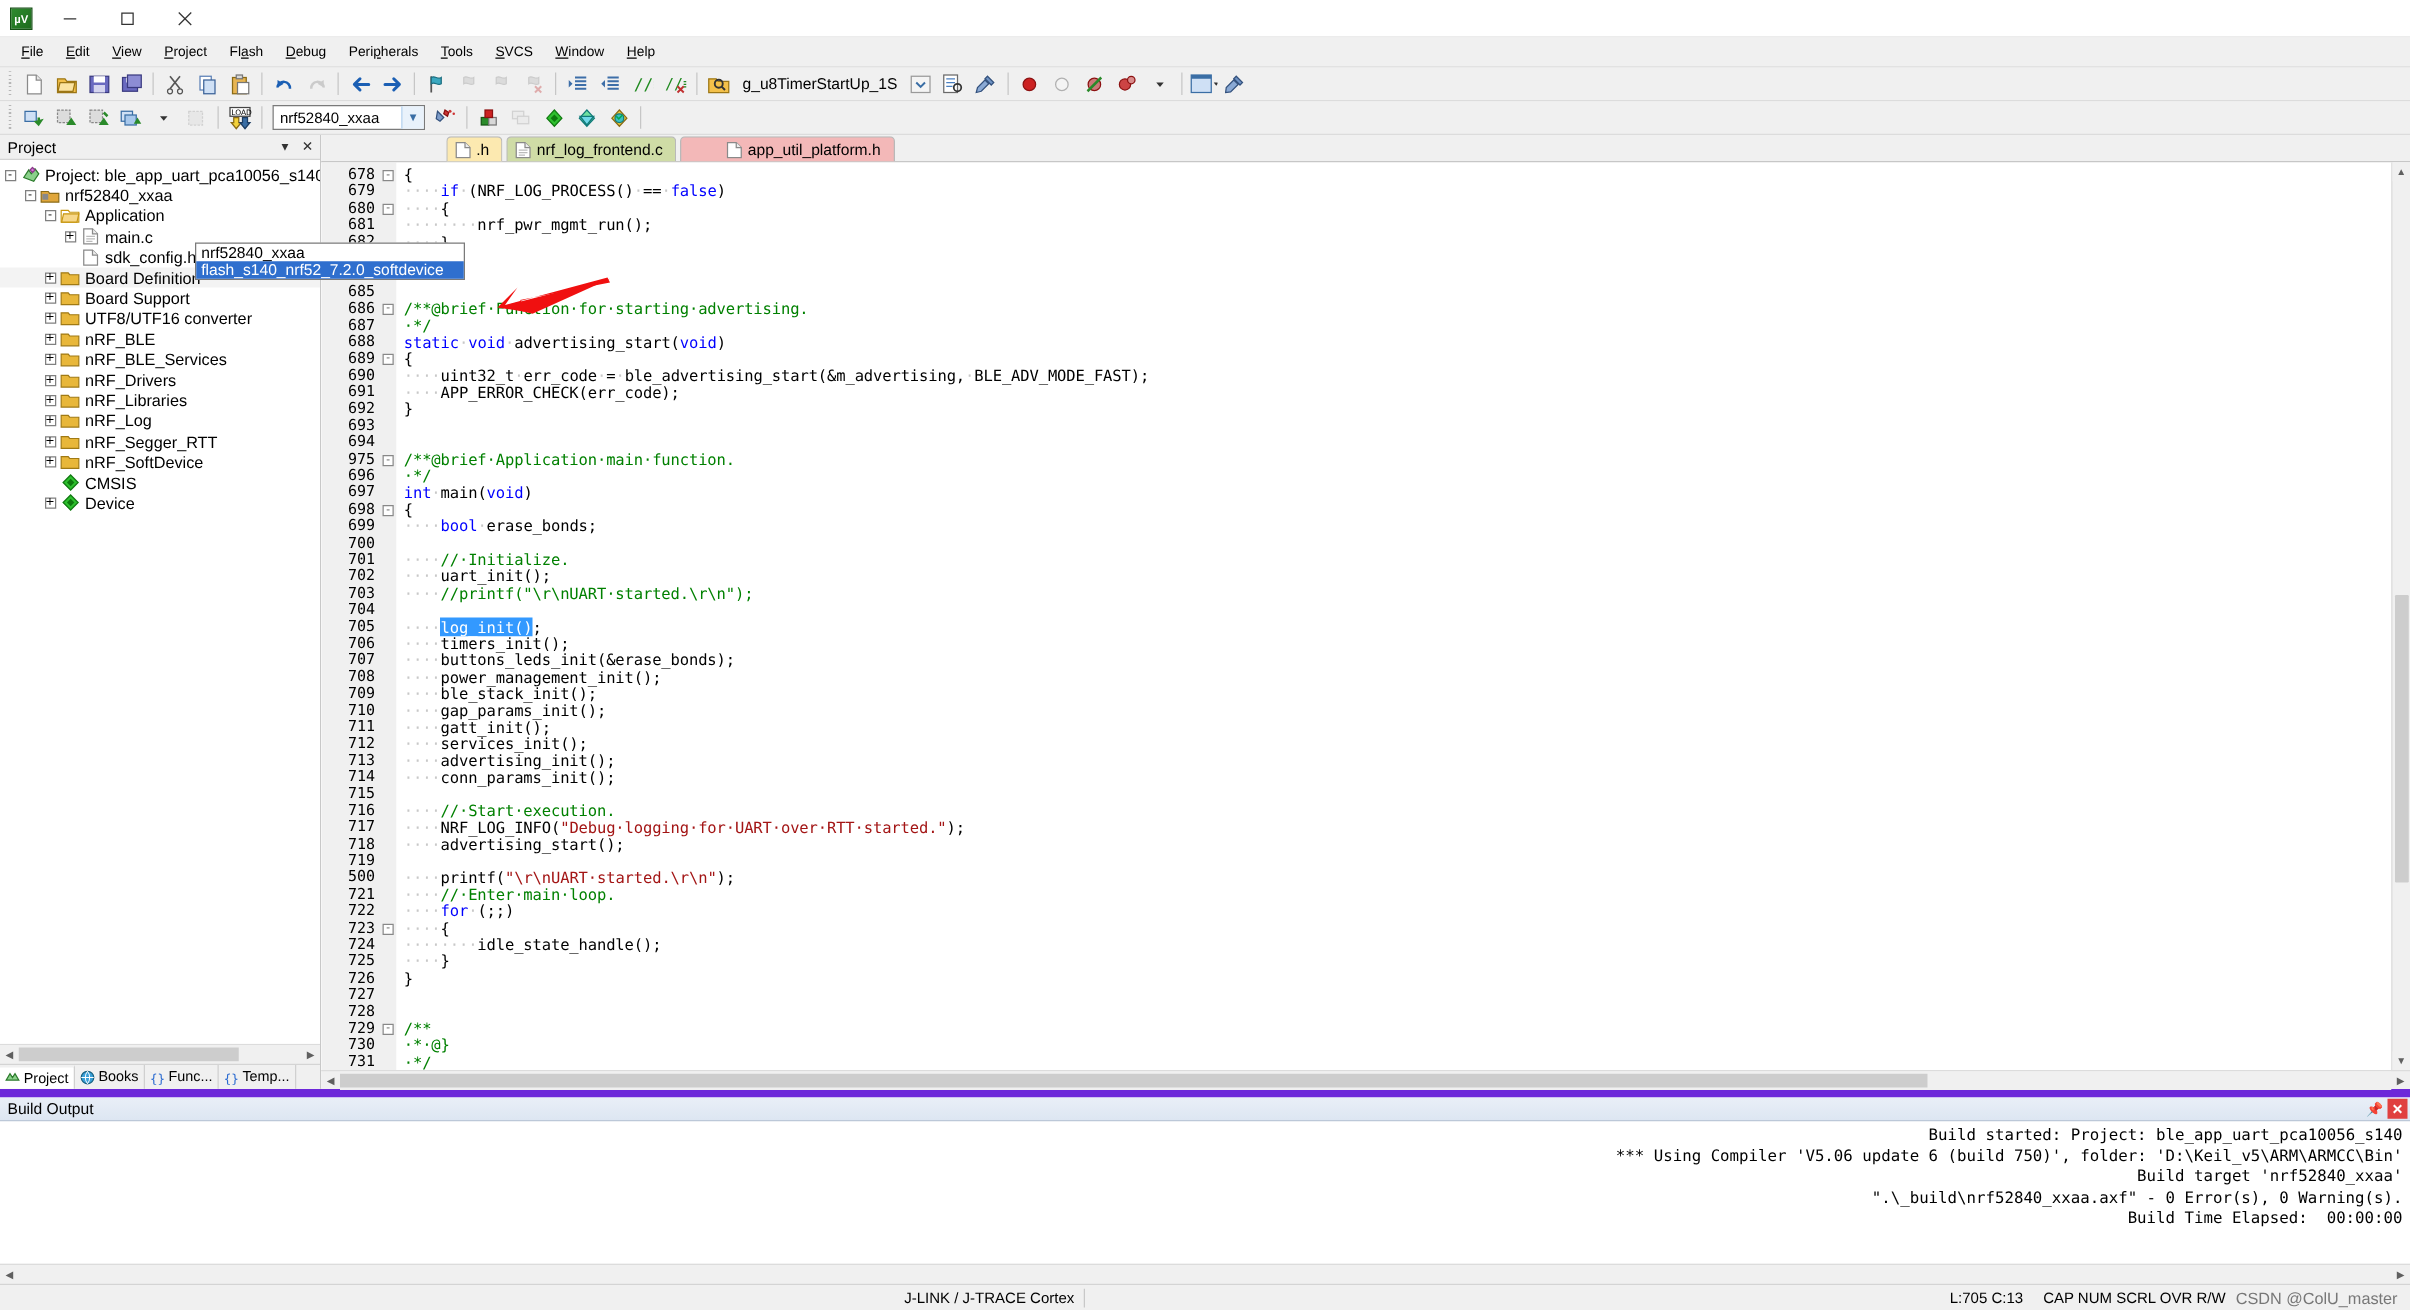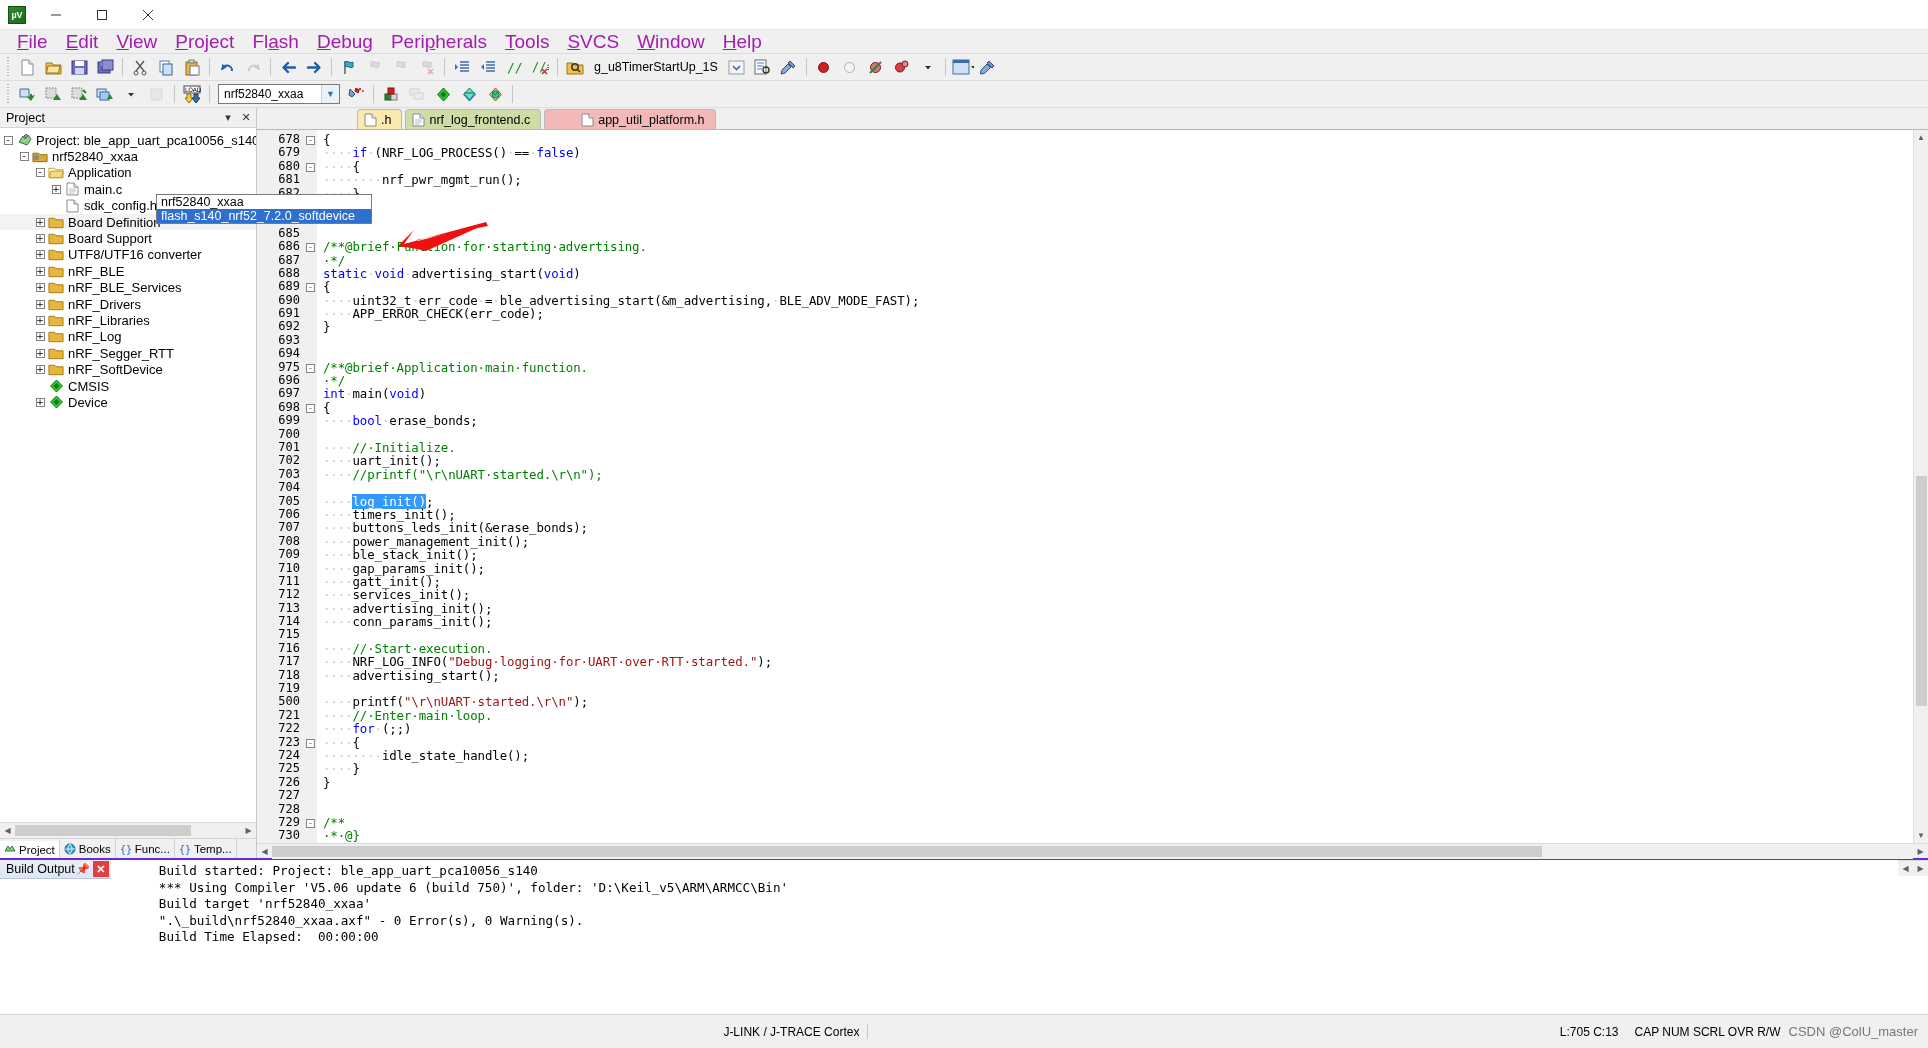--- a/index.html
+++ b/index.html
@@ -49,21 +49,21 @@
   .win-btn svg { display: block; }
 
   
   .menubar {
     height: 24px; background: #f0f0f0;
     display: flex; align-items: center;
     padding-left: 8px; flex: none;
     border-bottom: 1px solid #ddd;
   }
   .menu-item {
-    padding: 3px 9px; font-size: 19px; color: #a21caf; white-space: nowrap;
+    padding: 3px 9px; font-size: 11px; color: #000000; white-space: nowrap;
   }
   .menu-item u { text-decoration: underline; }
 
   
   .toolbar {
     height: 27px; background: #f0f0f0;
     display: flex; align-items: center;
     border-bottom: 1px solid #dcdcdc;
     flex: none; padding-left: 2px;
   }
@@ -236,22 +236,23 @@
   .proj-hscroll .sbtn {
     width: 15px; height: 15px; display:flex;align-items:center;justify-content:center;
     color:#606060; font-size:8px; flex:none;
   }
   .proj-hscroll .track { flex:1; position:relative; height:15px;}
   .proj-hscroll .thumb { position:absolute; left:0; top:2px; height:11px; background:#cdcdcd;}
 
   
   .buildpanel {
     height: 156px; flex: none; background: #fff;
-    display: flex; 
-    border-top: 2px solid #6d28d9;
+    display: flex; flex-direction: column;
+    border-top: 7px solid #6d28d9;
+    text-align: right;
   }
   .build-hdr {
     height: 19px; background: linear-gradient(to bottom,#e9eff7,#dde6f2);
     display: flex; align-items: center; padding-left: 6px;
     font-size: 12.5px; border-bottom: 1px solid #bcc8d8; flex: none;
   }
   .build-hdr .spacer { flex: 1; }
   .build-hdr .hbtn { width:16px;height:16px;display:flex;align-items:center;justify-content:center;font-size:11px;color:#333;margin-right:2px;}
   .build-hdr .hbtn.red { background:#e04040; color:#fff; font-weight:bold;}
   .build-text {
@@ -262,21 +263,21 @@
   }
   .build-hscroll {
     height: 16px; background:#f0f0f0; display:flex; align-items:center; flex:none;
     border-top: 1px solid #dcdcdc;
   }
   .build-hscroll .sbtn {width:15px;height:15px;display:flex;align-items:center;justify-content:center;color:#606060;font-size:8px;flex:none;}
   .build-hscroll .track{flex:1;}
 
   
   .statusbar {
-    height: 34px; background: #f0f0f0; display: flex; align-items: center;
+    height: 21px; background: #f0f0f0; display: flex; align-items: center;
     font-size: 12px; flex: none; border-top: 1px solid #d4d4d4; padding-left: 32px;
   }
   .sb-cell { padding: 0 8px; white-space: nowrap; }
   .sb-sep { width:1px; height:15px; background:#c8c8c8; }
   .sb-grow { flex: 1; }
   .watermark {
     font-size: 13px; color: #777; padding-right: 10px; white-space: nowrap;
     font-family: "Liberation Sans", sans-serif;
   }
 

